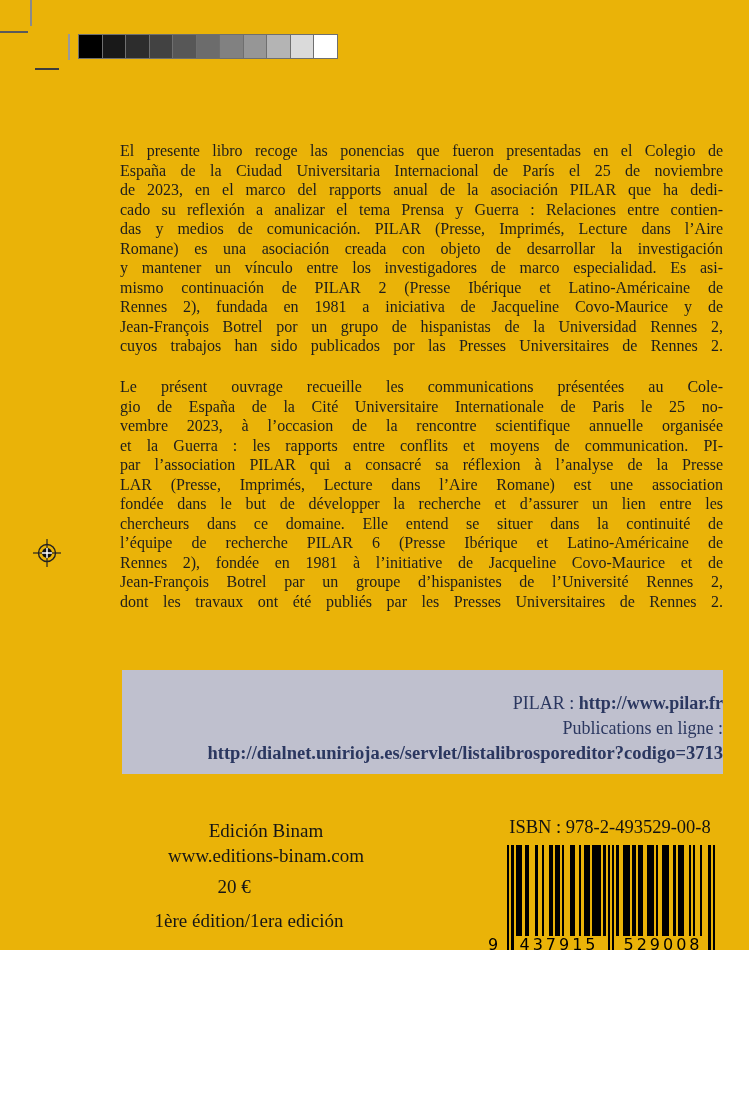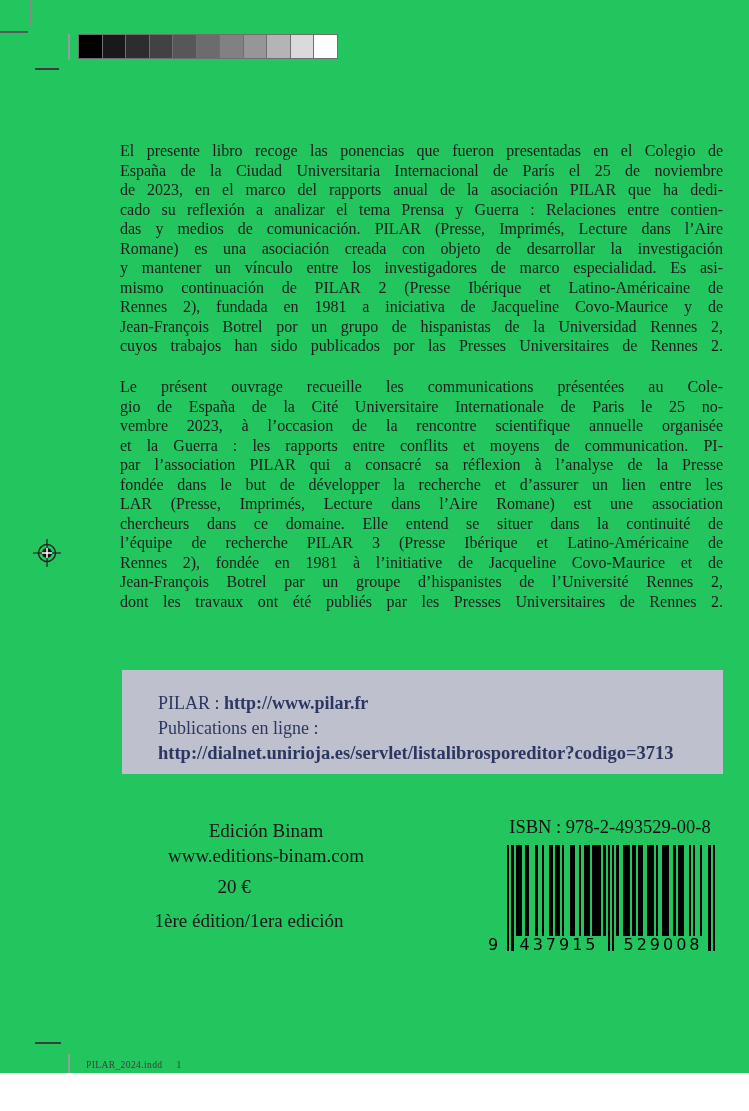--- a/index.html
+++ b/index.html
@@ -1,16 +1,16 @@
 <!DOCTYPE html>
 <html><head>
 <meta charset="utf-8">
 <style>
   html,body{margin:0;padding:0;background:#ffffff;}
-  #page{position:relative;width:749px;height:1073px;background:#22c55e;overflow:hidden;
+  #page{position:relative;width:749px;height:950px;background:#eab308;overflow:hidden;
         font-family:"Liberation Serif","DejaVu Serif",serif;color:#1d1d1d;}
 
   
   .mark{position:absolute;}
 
   
   #cal-bar{position:absolute;left:78px;top:34px;display:flex;}
   .swatch{width:22.5px;height:23px;border:1px solid #6f6f6f;margin-left:-1px;box-sizing:content-box;}
   .swatch:first-child{margin-left:0;}
 
@@ -18,21 +18,21 @@
   #reg-mark{position:absolute;left:33px;top:539px;width:28px;height:28px;}
 
   
   .blurb{position:absolute;left:120px;width:603px;font-size:16px;line-height:19.5px;color:#1d1d1d;}
   #para-es{top:141px;}
   #para-fr{top:377px;}
   .tline{text-align:justify;text-align-last:justify;height:19.5px;overflow:visible;}
 
   
   #links-box{position:absolute;left:122px;top:670px;width:601px;height:104px;box-sizing:border-box;padding-top:21px;}
-  .lb-line{text-align:left;line-height:25px;font-size:18px;margin-left:36px;}
+  .lb-line{text-align:right;line-height:25px;font-size:18px;}
   .lb-bold{font-weight:bold;}
   #lb-url2{font-size:18.5px;font-weight:bold;}
 
   
   .pub-line{position:absolute;transform:translateX(-50%);font-size:19px;color:#161616;white-space:nowrap;}
   #pub-name{left:266px;top:820px;}
   #pub-site{left:266px;top:845px;}
   #pub-price{left:234px;top:876px;}
   #pub-edition{left:249px;top:910px;}
 
@@ -102,24 +102,24 @@
       <div class="tline">Jean-François Botrel por un grupo de hispanistas de la Universidad Rennes 2,</div>
       <div class="tline">cuyos trabajos han sido publicados por las Presses Universitaires de Rennes 2.</div>
     </div>
 
   <div id="para-fr" class="blurb">
       <div class="tline">Le présent ouvrage recueille les communications présentées au Cole-</div>
       <div class="tline">gio de España de la Cité Universitaire Internationale de Paris le 25 no-</div>
       <div class="tline">vembre 2023, à l’occasion de la rencontre scientifique annuelle organisée</div>
       <div class="tline">et la Guerra : les rapports entre conflits et moyens de communication. PI-</div>
       <div class="tline">par l’association PILAR qui a consacré sa réflexion à l’analyse de la Presse</div>
+      <div class="tline">LAR (Presse, Imprimés, Lecture dans l’Aire Romane) est une association</div>
       <div class="tline">fondée dans le but de développer la recherche et d’assurer un lien entre les</div>
-      <div class="tline">LAR (Presse, Imprimés, Lecture dans l’Aire Romane) est une association</div>
       <div class="tline">chercheurs dans ce domaine. Elle entend se situer dans la continuité de</div>
-      <div class="tline">l’équipe de recherche PILAR 3 (Presse Ibérique et Latino-Américaine de</div>
+      <div class="tline">l’équipe de recherche PILAR 6 (Presse Ibérique et Latino-Américaine de</div>
       <div class="tline">Rennes 2), fondée en 1981 à l’initiative de Jacqueline Covo-Maurice et de</div>
       <div class="tline">Jean-François Botrel par un groupe d’hispanistes de l’Université Rennes 2,</div>
       <div class="tline">dont les travaux ont été publiés par les Presses Universitaires de Rennes 2.</div>
     </div>
 
   <div id="links-box" style="background: rgb(191, 192, 206); color: rgb(43, 55, 96);">
     <div class="lb-line"><span>PILAR : </span><span class="lb-bold">http://www.pilar.fr</span></div>
     <div class="lb-line">Publications en ligne :</div>
     <div class="lb-line" id="lb-url2">http://dialnet.unirioja.es/servlet/listalibrosporeditor?codigo=3713</div>
   </div>

